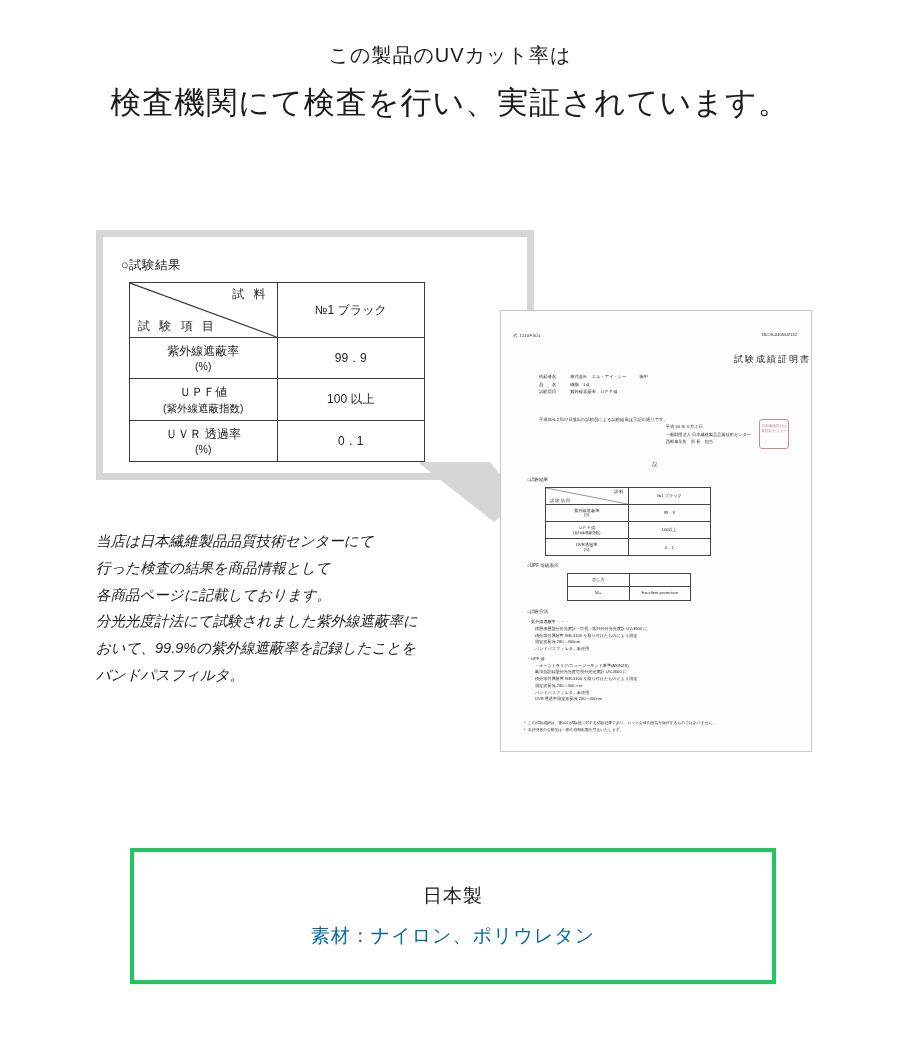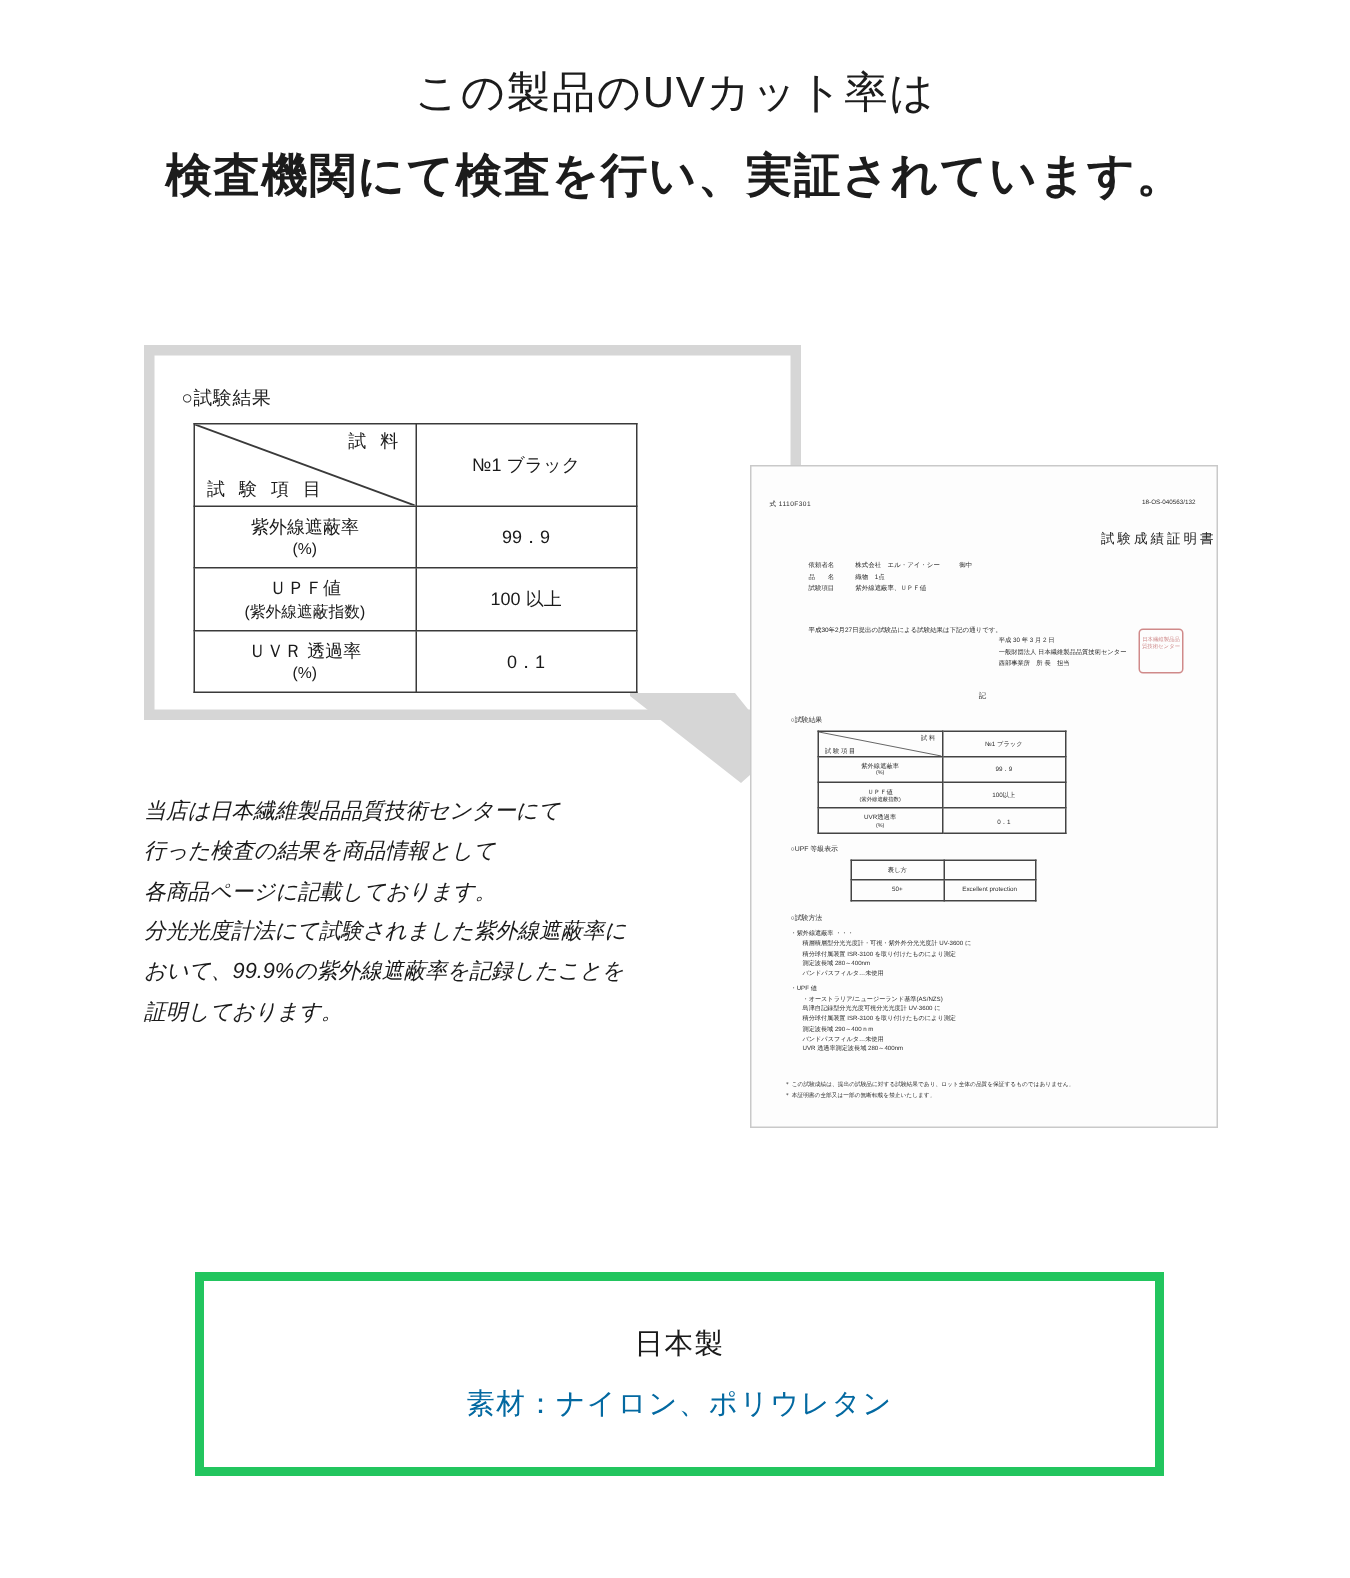--- a/index.html
+++ b/index.html
@@ -18,32 +18,32 @@
 
   
   .headline {
     position: absolute;
     left: 0;
     top: 40px;
     width: 900px;
     text-align: center;
   }
   .headline .line1 {
-    font-size: 29px;
+    font-size: 20px;
     letter-spacing: 1px;
     line-height: 1.55;
     color: #1c1c1c;
     font-weight: 400;
   }
   .headline .line2 {
     font-size: 31px;
     letter-spacing: 1px;
     line-height: 1.55;
     color: #1c1c1c;
-    font-weight: 700;
+    font-weight: 400;
     margin-top: 8px;
   }
 
   
   .zoom-panel {
     position: absolute;
     left: 96px;
     top: 230px;
     width: 438px;
     height: 250px;
@@ -290,21 +290,21 @@
     line-height: 1.7;
   }
 
   
   .bottom-box {
     position: absolute;
     left: 130px;
     top: 848px;
     width: 646px;
     height: 136px;
-    border: 6px solid #22c55e;
+    border: 4px solid #22c55e;
     box-sizing: border-box;
     display: flex;
     flex-direction: column;
     align-items: center;
     justify-content: center;
   }
   .bottom-box .bb1 {
     font-size: 19px;
     letter-spacing: 1px;
     color: #1a1a1a;
@@ -368,21 +368,21 @@
 <svg class="callout-arrow" viewBox="0 0 130 80">
   <polygon points="0,0 70,0 118,60 92,44 74,60 0,2" fill="#d6d6d6"></polygon>
 </svg>
 
 <div class="description">
   <div>当店は日本繊維製品品質技術センターにて</div>
   <div>行った検査の結果を商品情報として</div>
   <div>各商品ページに記載しております。</div>
   <div>分光光度計法にて試験されました紫外線遮蔽率に</div>
   <div>おいて、99.9%の紫外線遮蔽率を記録したことを</div>
-  <div>証明しております。</div>
+  <div>バンドパスフィルタ。</div>
 </div>
 
 <div class="cert">
   <div class="cert-topline">式 1110F301</div>
   <div class="cert-topright">18-OS-040563/132</div>
   <div class="cert-title">試験成績証明書</div>
 
   <div class="cert-meta">
     <div>
       <span class="lbl">依頼者名</span>

